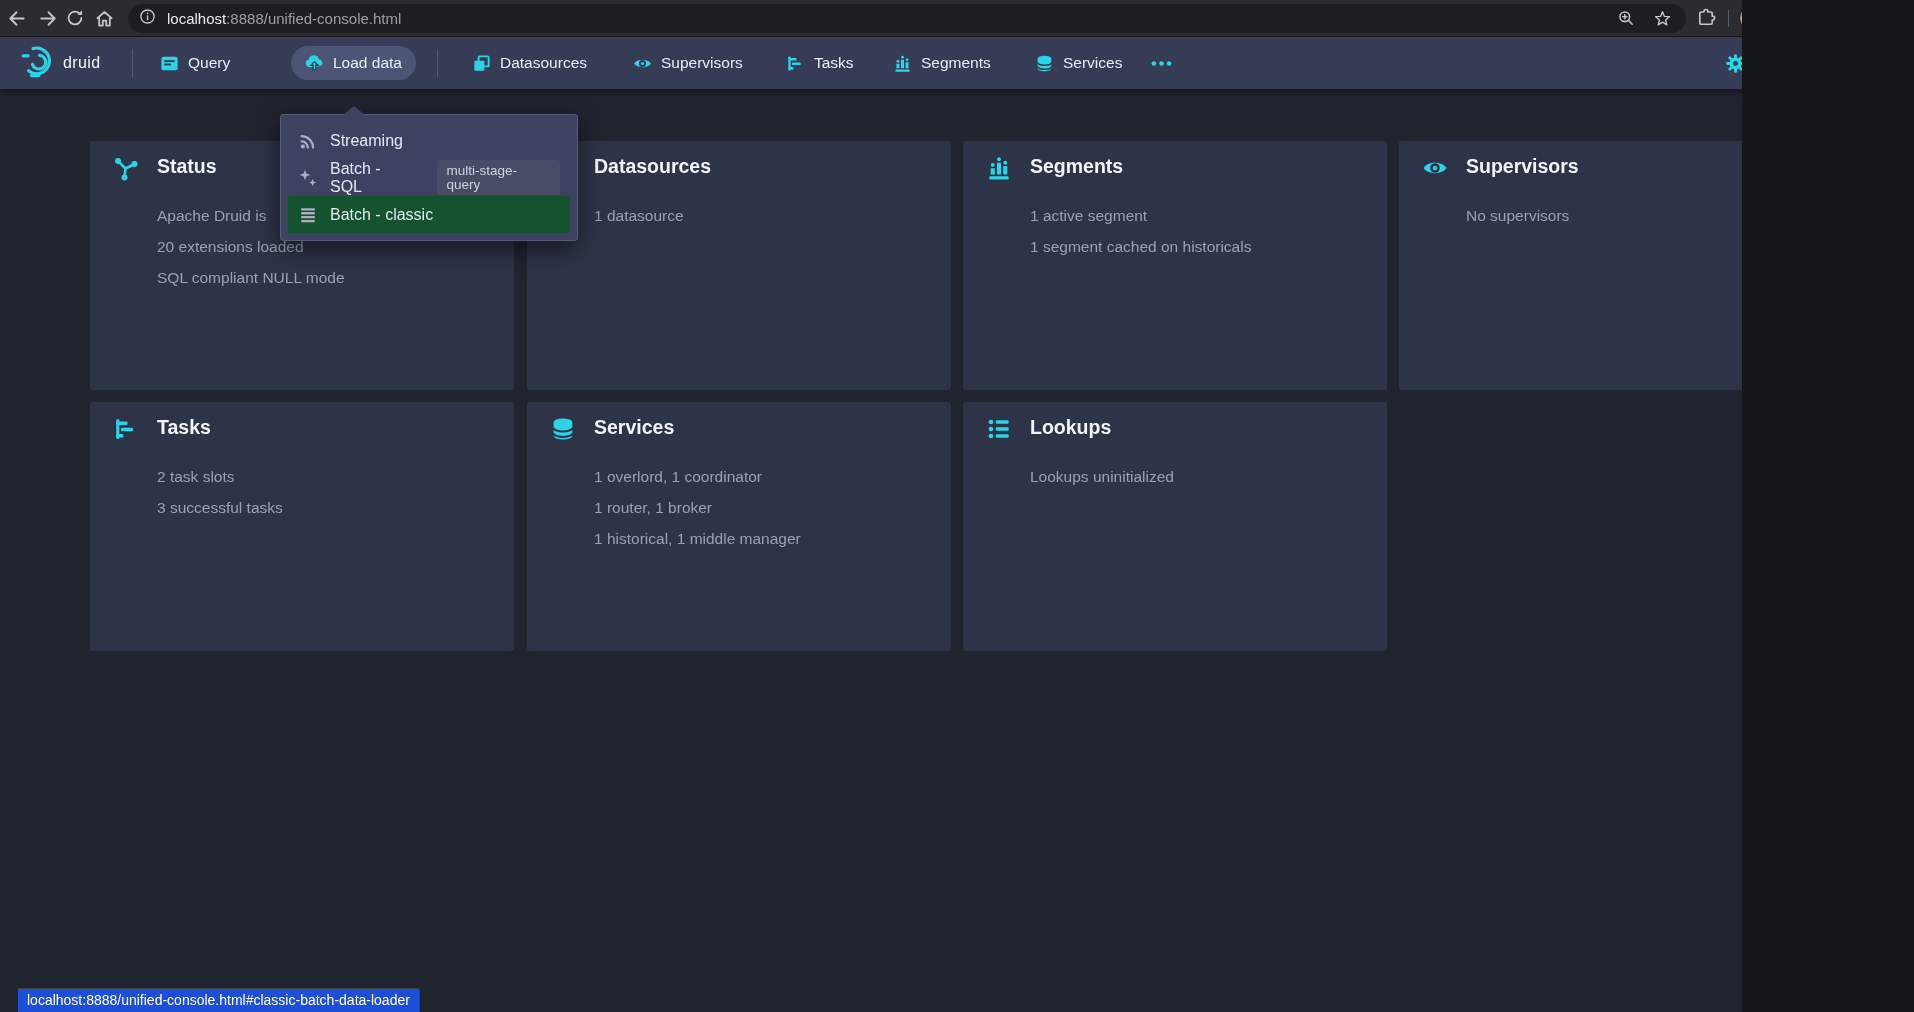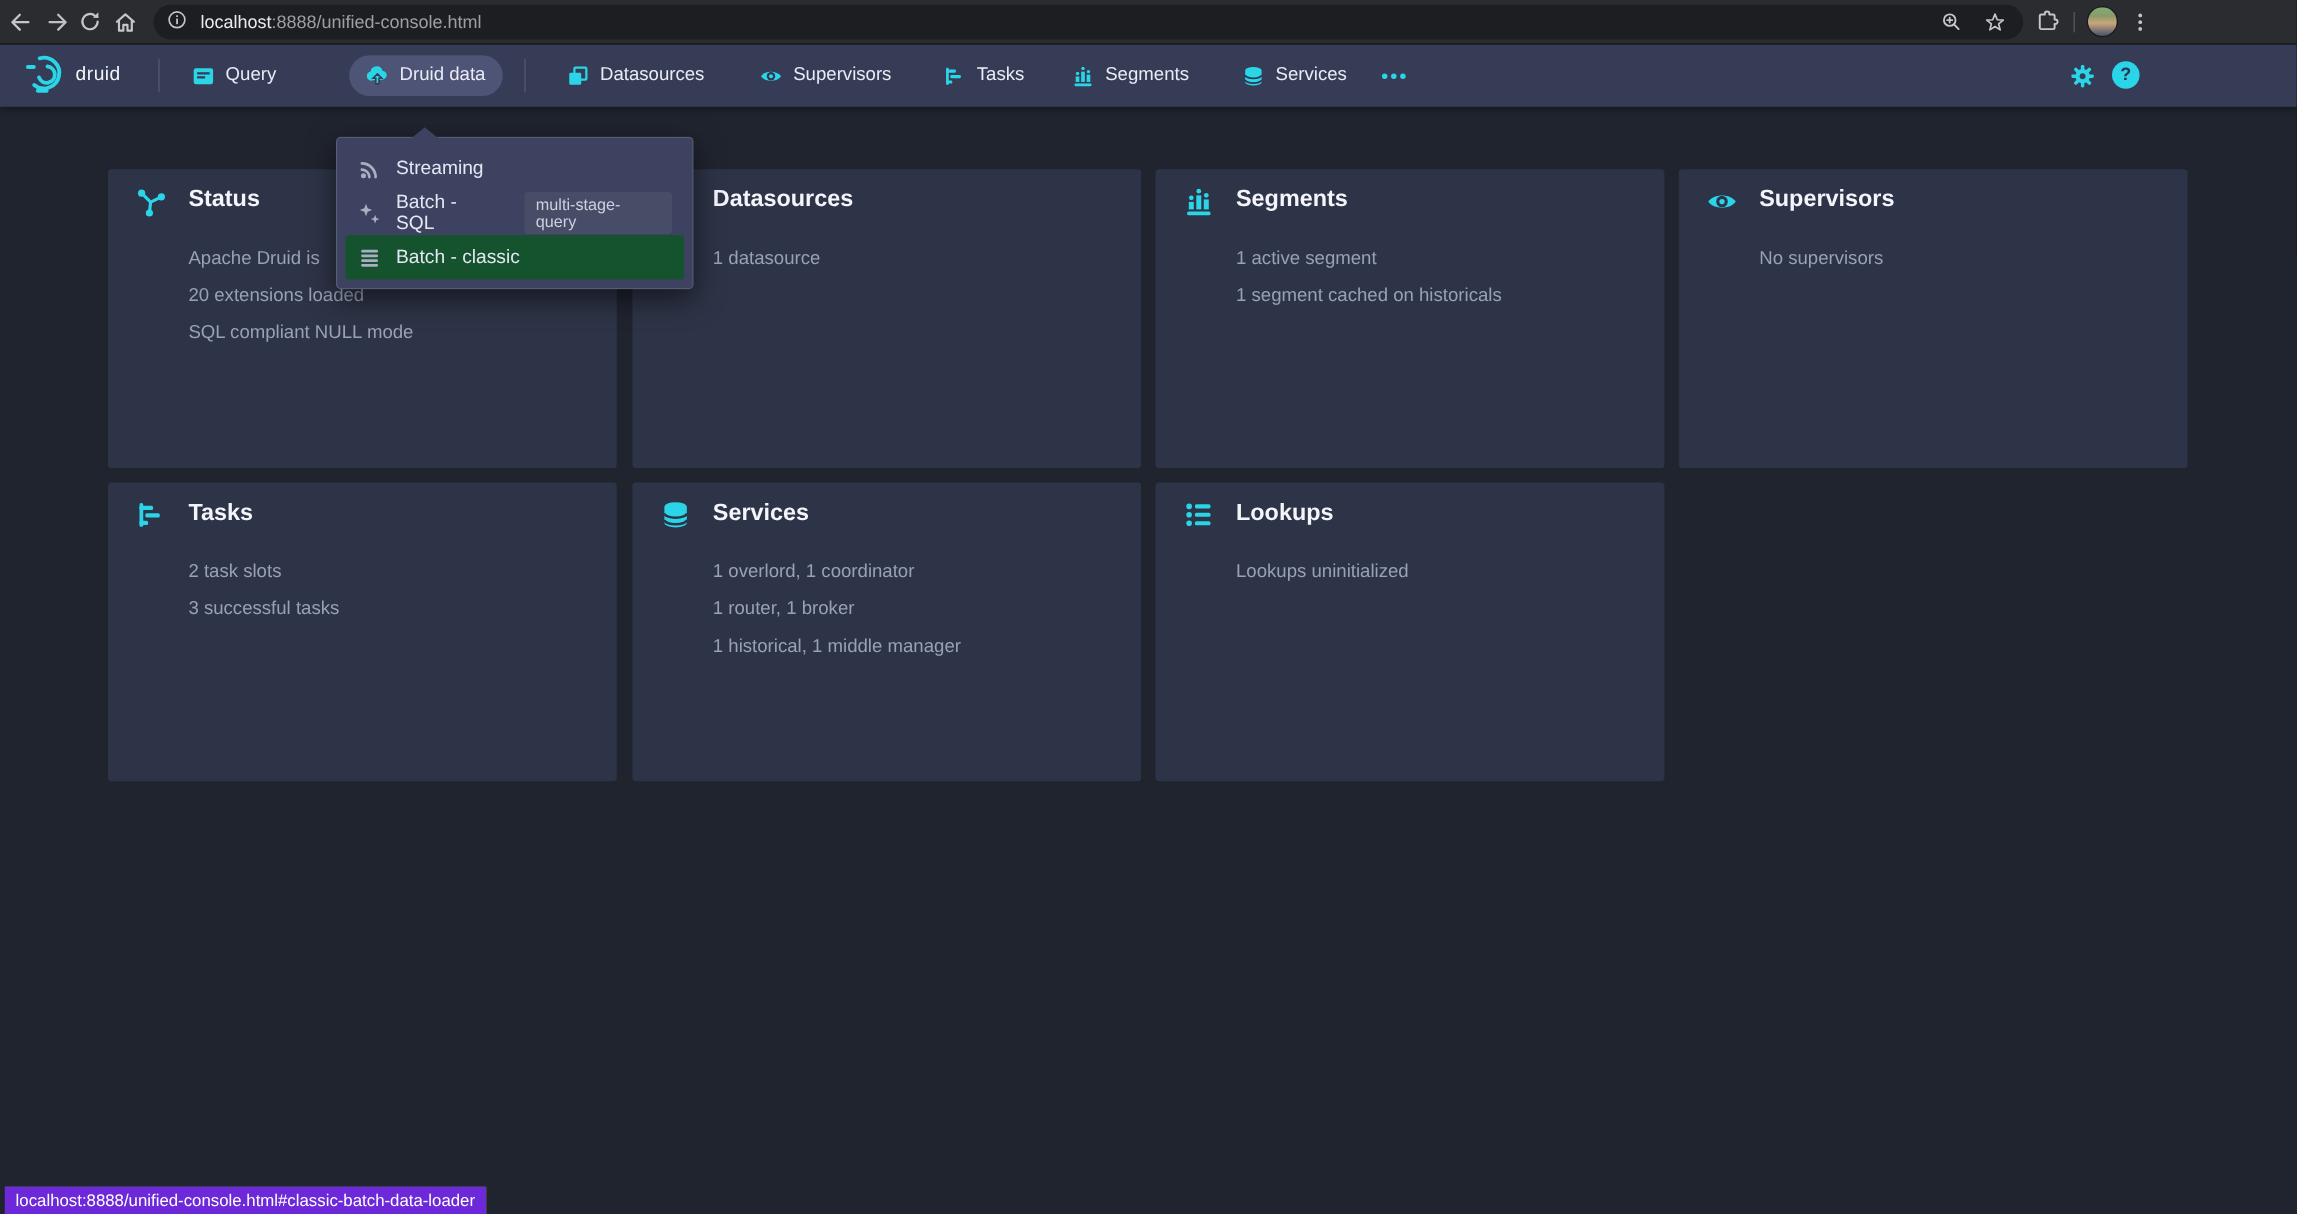--- a/index.html
+++ b/index.html
@@ -1,18 +1,18 @@
 <!DOCTYPE html>
 <html><head>
 <meta charset="utf-8">
 <style>
   * { margin:0; padding:0; box-sizing:border-box; }
   html,body { background:#14161c; }
   .screen {
-    position:relative; width:1914px; height:1012px; overflow:hidden;
+    position:relative; width:1742px; height:1012px; overflow:hidden;
     background:#20242f; font-family:"Liberation Sans", sans-serif;
   }
 
   
   .browser-bar {
     position:absolute; left:0; top:0; width:1914px; height:37px;
     background:#2b2c30; border-bottom:1px solid #17181b; z-index:30;
   }
   .bicon { position:absolute; top:6px; width:24px; height:24px; display:flex; align-items:center; justify-content:center; color:#c3c6ca; border-radius:50%; }
   .bicon svg { display:block; }
@@ -82,22 +82,22 @@
     border-radius:3px; cursor:pointer;
   }
   .card-head { position:absolute; left:23px; top:14px; display:flex; align-items:flex-start; gap:18px; }
   .cicon { color:#2bd5e8; display:flex; }
   .card-title { font-size:19.5px; font-weight:bold; color:#f3f5fa; }
   .card-lines { position:absolute; left:67px; top:66px; }
   .card-line { font-size:15.5px; line-height:17px; color:#99a1b5; margin-bottom:14px; }
 
   
   .status-bubble {
-    position:absolute; left:4px; bottom:0; height:24px; z-index:40;
-    background:#6d28d9; border-top:1px solid #3c4043; border-right:1px solid #3c4043;
+    position:absolute; left:18px; bottom:0; height:24px; z-index:40;
+    background:#1d4ed8; border-top:1px solid #3c4043; border-right:1px solid #3c4043;
     border-top-right-radius:3px; color:#fff; font-size:14px; line-height:22px; padding:0 9px;
     white-space:nowrap;
   }
 </style>
 </head>
 <body>
 
 <div class="screen">
 
   <div class="browser-bar">
@@ -191,21 +191,21 @@
       <span>Query</span>
     </div>
 
     <div class="nav-btn active" style="left:291px">
       <span class="nicon">
         <svg viewBox="0 0 20 20" width="19" height="19">
           <path d="M4.6 13.9 a4.1 4.1 0 0 1 -.6-8.1 5.4 5.4 0 0 1 10.6-.4 3.7 3.7 0 0 1 1 7.2 l-3.1.8 h-4.9 z" fill="currentColor"></path>
           <path d="M10 8 l3.8 3.8 h-2.4 v4.9 h-2.8 v-4.9 H6.2 z" fill="currentColor" stroke="#363c56" stroke-width="1.4"></path>
         </svg>
       </span>
-      <span>Druid data</span>
+      <span>Load data</span>
     </div>
 
     <div class="nav-sep" style="left:437px"></div>
 
     <div class="nav-btn" style="left:460px">
       <span class="nicon">
         <svg viewBox="0 0 20 20" width="19" height="19">
           <rect x="7" y="2.5" width="10.5" height="10.5" rx="1" fill="none" stroke="currentColor" stroke-width="2"></rect>
           <rect x="2.5" y="7" width="10.5" height="10.5" rx="1" fill="currentColor"></rect>
         </svg>

